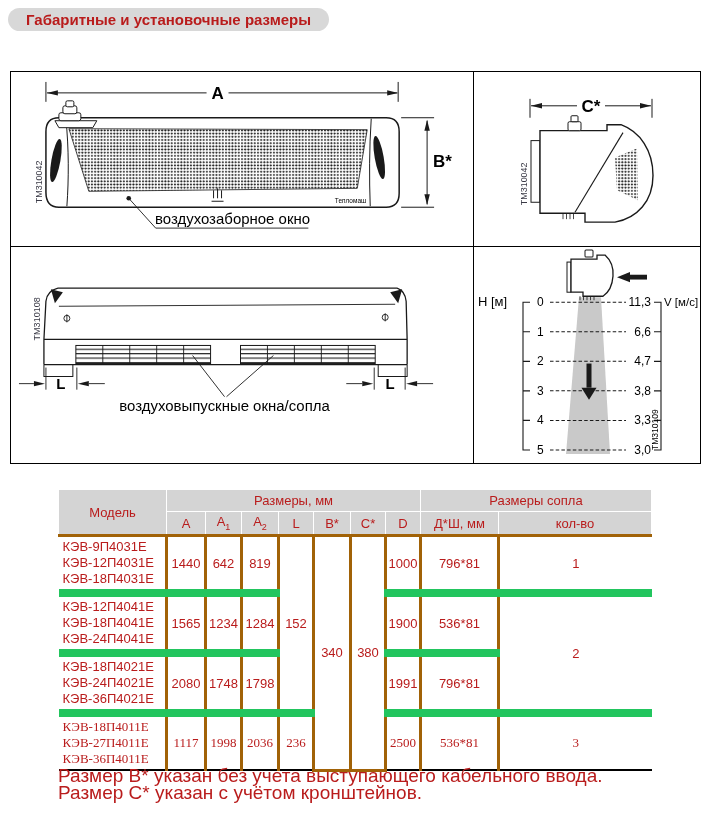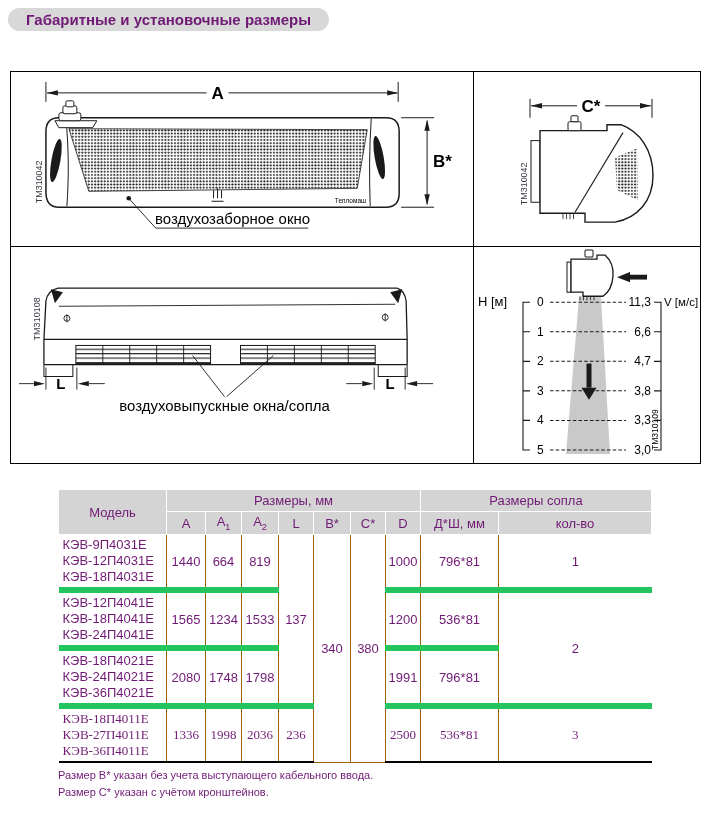--- a/index.html
+++ b/index.html
@@ -1,20 +1,20 @@
 <!DOCTYPE html>
 <html style="--pill-bg: #d8d8d8; --header-bg: #d4d4d4; --cone-gray: #c9c9c9; --line-black: #1a1a1a;"><head>
 <meta charset="utf-8">
 <style>
   :root{
     --pill-bg:#d8d8d8; --header-bg:#d4d4d4; --cone-gray:#c9c9c9; --line-black:#1a1a1a;
   }
   html,body{margin:0;padding:0;background:#fff;}
   .page{position:relative;width:712px;height:815px;background:#fff;overflow:hidden;
-        font-family:"Liberation Sans","DejaVu Sans",sans-serif;color:#701a75;}
+        font-family:"Liberation Sans","DejaVu Sans",sans-serif;color:#b91c1c;}
   .title-pill{position:absolute;left:8px;top:8px;height:23px;line-height:23px;
         padding:0 18px;border-radius:12px;background:var(--pill-bg,#d8d8d8);
         font-size:15px;font-weight:bold;white-space:nowrap;}
   .fig-box{position:absolute;left:10px;top:71px;width:689px;height:391px;
         border:1px solid #000;display:grid;grid-template-columns:463px 1fr;
         grid-template-rows:175px 1fr;}
   .fig-cell{position:relative;overflow:hidden;}
   .cell-front{border-right:1px solid #000;border-bottom:1px solid #000;}
   .cell-side{border-bottom:1px solid #000;}
   .cell-bottom{border-right:1px solid #000;}
@@ -26,29 +26,29 @@
   .tm{font-size:9px;fill:#3a3a46;}
   .axis-label{font-size:13px;}
   .tick{font-size:12px;}
 
   table.dims{position:absolute;left:58px;top:489px;border-collapse:collapse;table-layout:fixed;}
   table.dims th{background:var(--header-bg,#d4d4d4);border:1px solid #fff;
         font-weight:400;font-size:13px;padding:2px 0;text-align:center;}
   table.dims thead tr.h1 th{height:17px;}
   table.dims thead tr.h2 th{height:18px;}
   table.dims th sub{font-size:9px;}
-  table.dims td{border:1px solid #a16207;font-size:13px;text-align:center;padding:0;
+  table.dims td{border:3px solid #a16207;font-size:13px;text-align:center;padding:0;
         vertical-align:middle;background:#fff;}
   table.dims td.models{text-align:left;padding:2px 2px 2px 4px;line-height:16px;white-space:nowrap;}
   table.dims td:first-child{border-left:none;}
   table.dims td:last-child,table.dims td.qty{border-right:none;}
   table.dims tbody tr{height:51px;}
-  table.dims tbody tr.gsep td{border-top:6px solid #22c55e;}
+  table.dims tbody tr.gsep td{border-top:8px solid #22c55e;}
   table.dims tbody tr.last td{border-bottom:2px solid #000;font-family:Liberation Serif, serif;}
-  .footnotes{position:absolute;left:58px;top:767px;font-size:11px;line-height:17px;}
+  .footnotes{position:absolute;left:58px;top:767px;font-size:19px;line-height:17px;}
 </style>
 </head>
 <body>
 
 <div class="page">
 
   <div class="title-pill">
     <span>Габаритные и установочные размеры</span>
   </div>
 
@@ -258,39 +258,39 @@
       </tr>
     </thead>
     <tbody>
       <tr>
         <td class="models">
           <div>КЭВ-9П4031Е</div>
             <div>КЭВ-12П4031Е</div>
             <div>КЭВ-18П4031Е</div>
         </td>
         <td>1440</td>
-        <td>664</td>
+        <td>642</td>
         <td>819</td>
-        <td rowspan="3">137</td>
+        <td rowspan="3">152</td>
         <td rowspan="4">340</td>
         <td rowspan="4">380</td>
         <td>1000</td>
         <td>796*81</td>
         <td class="qty">1</td>
       </tr>
       <tr class="gsep">
         <td class="models">
           <div>КЭВ-12П4041Е</div>
             <div>КЭВ-18П4041Е</div>
             <div>КЭВ-24П4041Е</div>
         </td>
         <td>1565</td>
         <td>1234</td>
-        <td>1533</td>
-        <td>1200</td>
+        <td>1284</td>
+        <td>1900</td>
         <td>536*81</td>
         <td class="qty" rowspan="2">2</td>
       </tr>
       <tr class="gsep">
         <td class="models">
           <div>КЭВ-18П4021Е</div>
             <div>КЭВ-24П4021Е</div>
             <div>КЭВ-36П4021Е</div>
         </td>
         <td>2080</td>
@@ -298,21 +298,21 @@
         <td>1798</td>
         <td>1991</td>
         <td>796*81</td>
       </tr>
       <tr class="gsep last">
         <td class="models">
           <div>КЭВ-18П4011Е</div>
             <div>КЭВ-27П4011Е</div>
             <div>КЭВ-36П4011Е</div>
         </td>
-        <td>1336</td>
+        <td>1117</td>
         <td>1998</td>
         <td>2036</td>
         <td>236</td>
         <td>2500</td>
         <td>536*81</td>
         <td class="qty">3</td>
       </tr>
     </tbody>
   </table>
 

